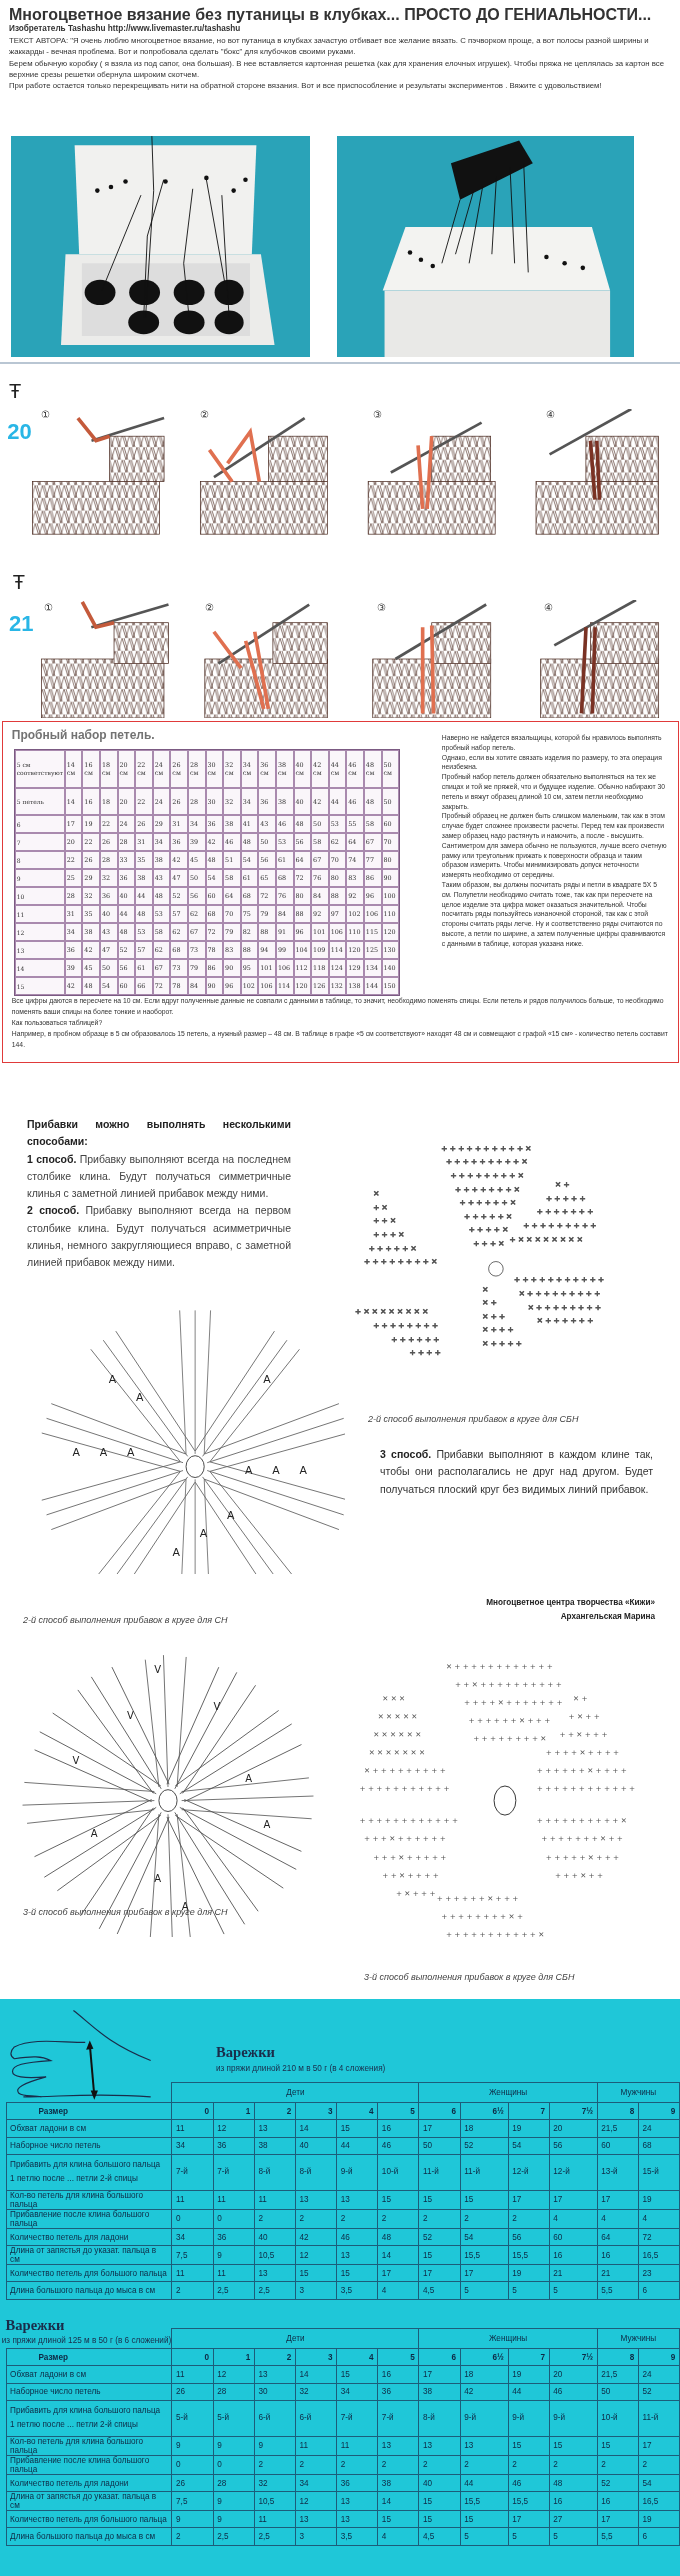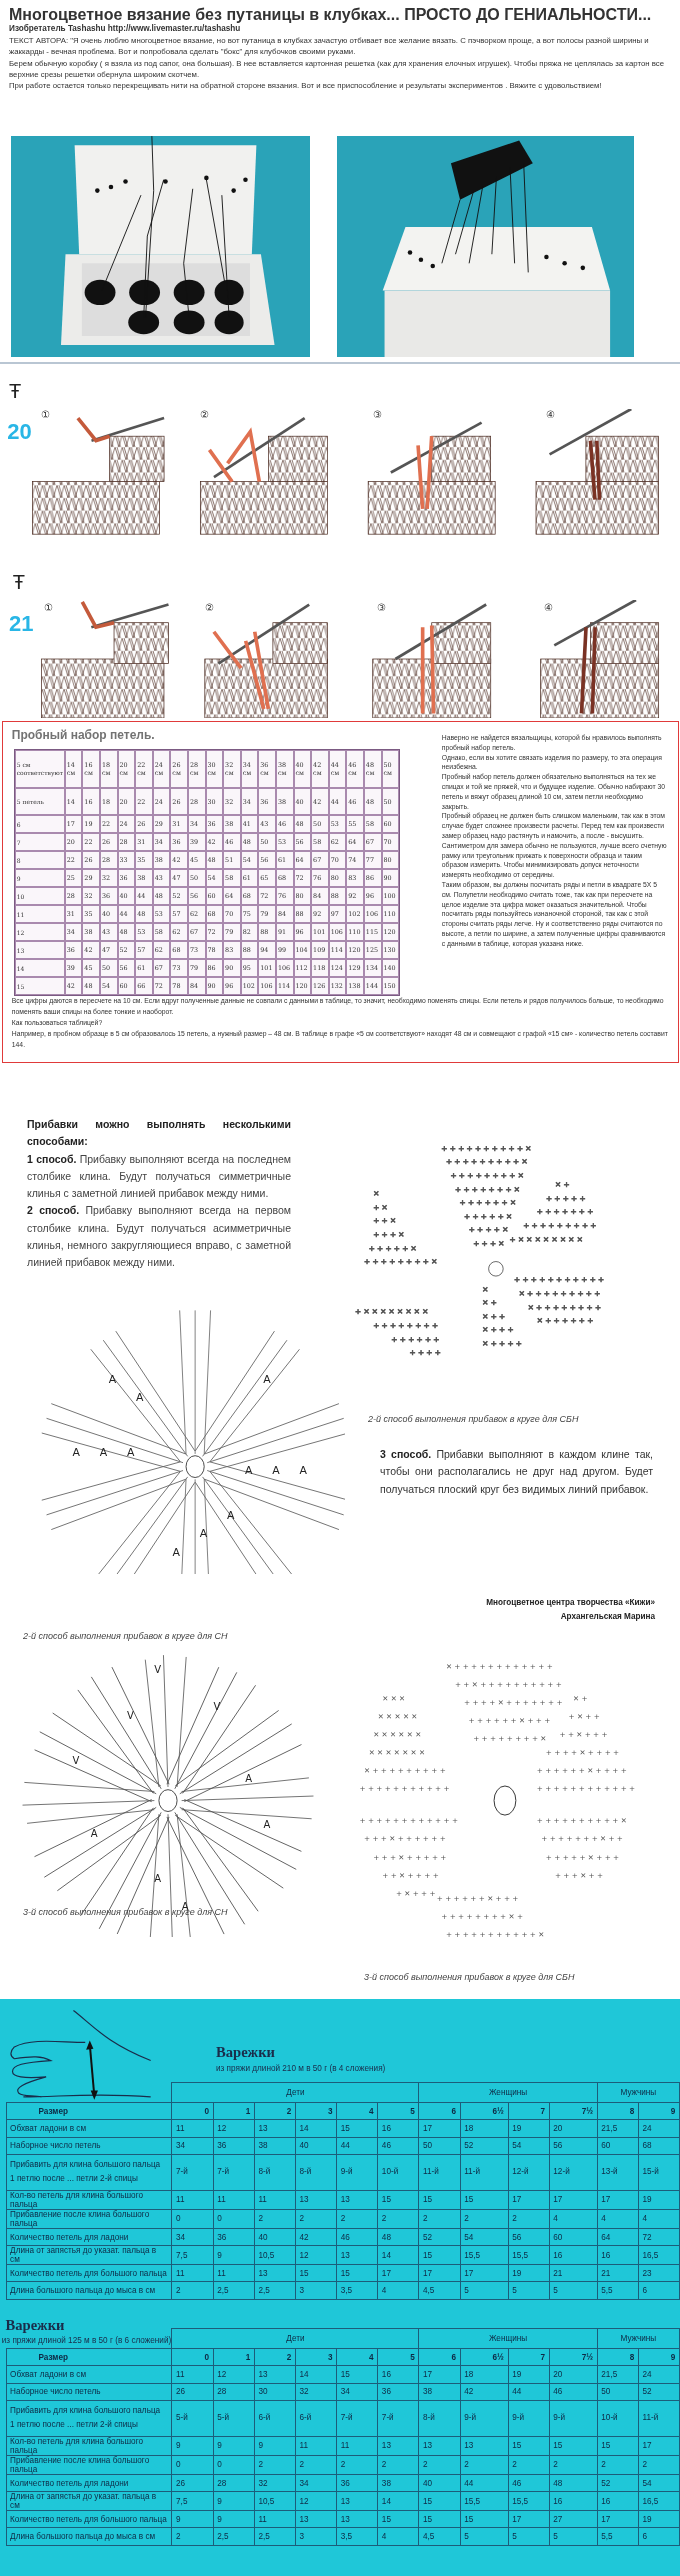--- a/index.html
+++ b/index.html
@@ -573,21 +573,21 @@
       <text x="90" y="180">A</text>
       <text x="120" y="180">A</text>
     <text x="250" y="200">A</text>
       <text x="280" y="200">A</text>
       <text x="310" y="200">A</text>
     <text x="100" y="100">A</text>
       <text x="130" y="120">A</text>
       <text x="270" y="100">A</text>
   </g>
 </svg>
-<div class="abs cap" style="left:23px;top:1615px;margin-top:16px;">2-й способ выполнения прибавок в круге для СН</div>
+<div class="abs cap" style="left:23px;top:1615px;">2-й способ выполнения прибавок в круге для СН</div>
 
 <div id="way3" class="abs">
   <div><span class="b">3 способ.</span> <span>Прибавки выполняют в каждом клине так, чтобы они располагались не друг над другом. Будет получаться плоский круг без видимых линий прибавок.</span></div>
 </div>
 <div id="signature" class="abs">
   <div>Многоцветное центра творчества «Кижи»</div>
   <div>Архангельская Марина</div>
 </div>
 
 <svg class="abs" style="left:18px;top:1646px;" width="300" height="291" viewBox="0 0 330 320">

